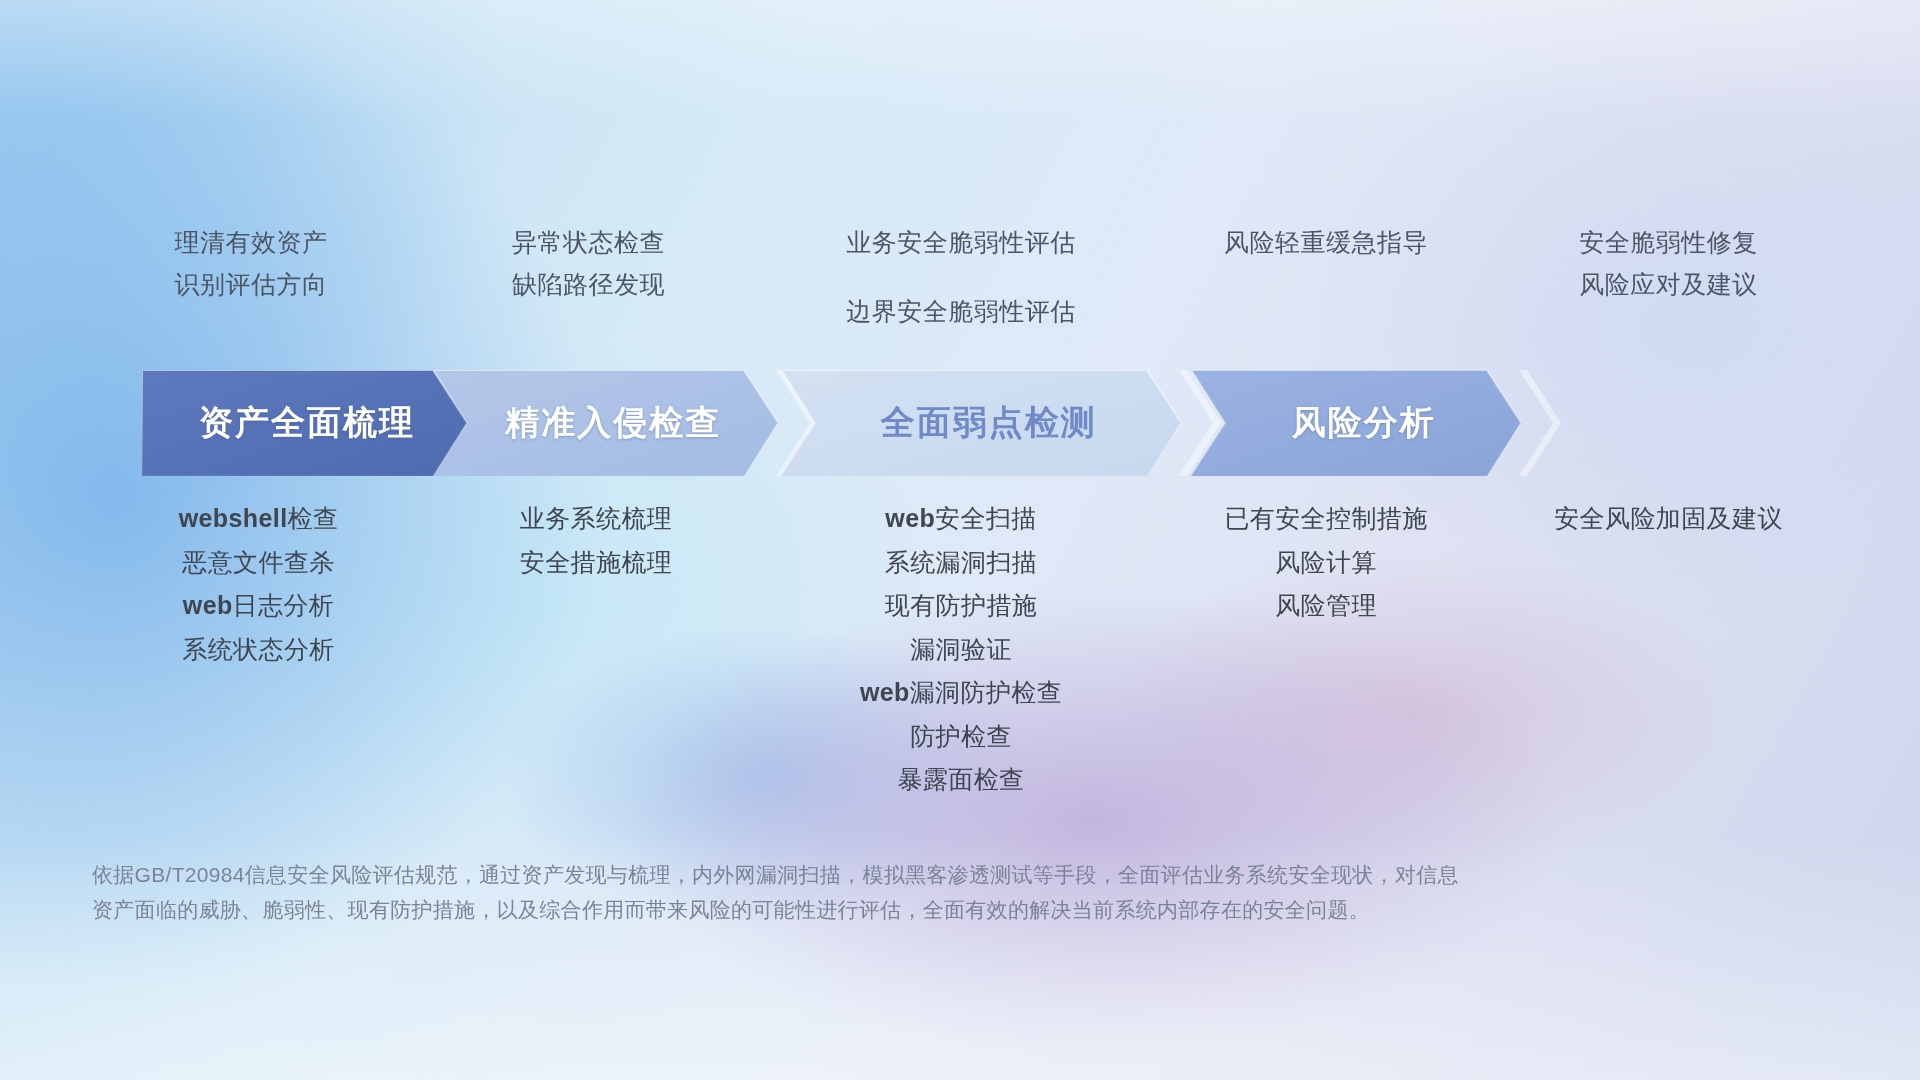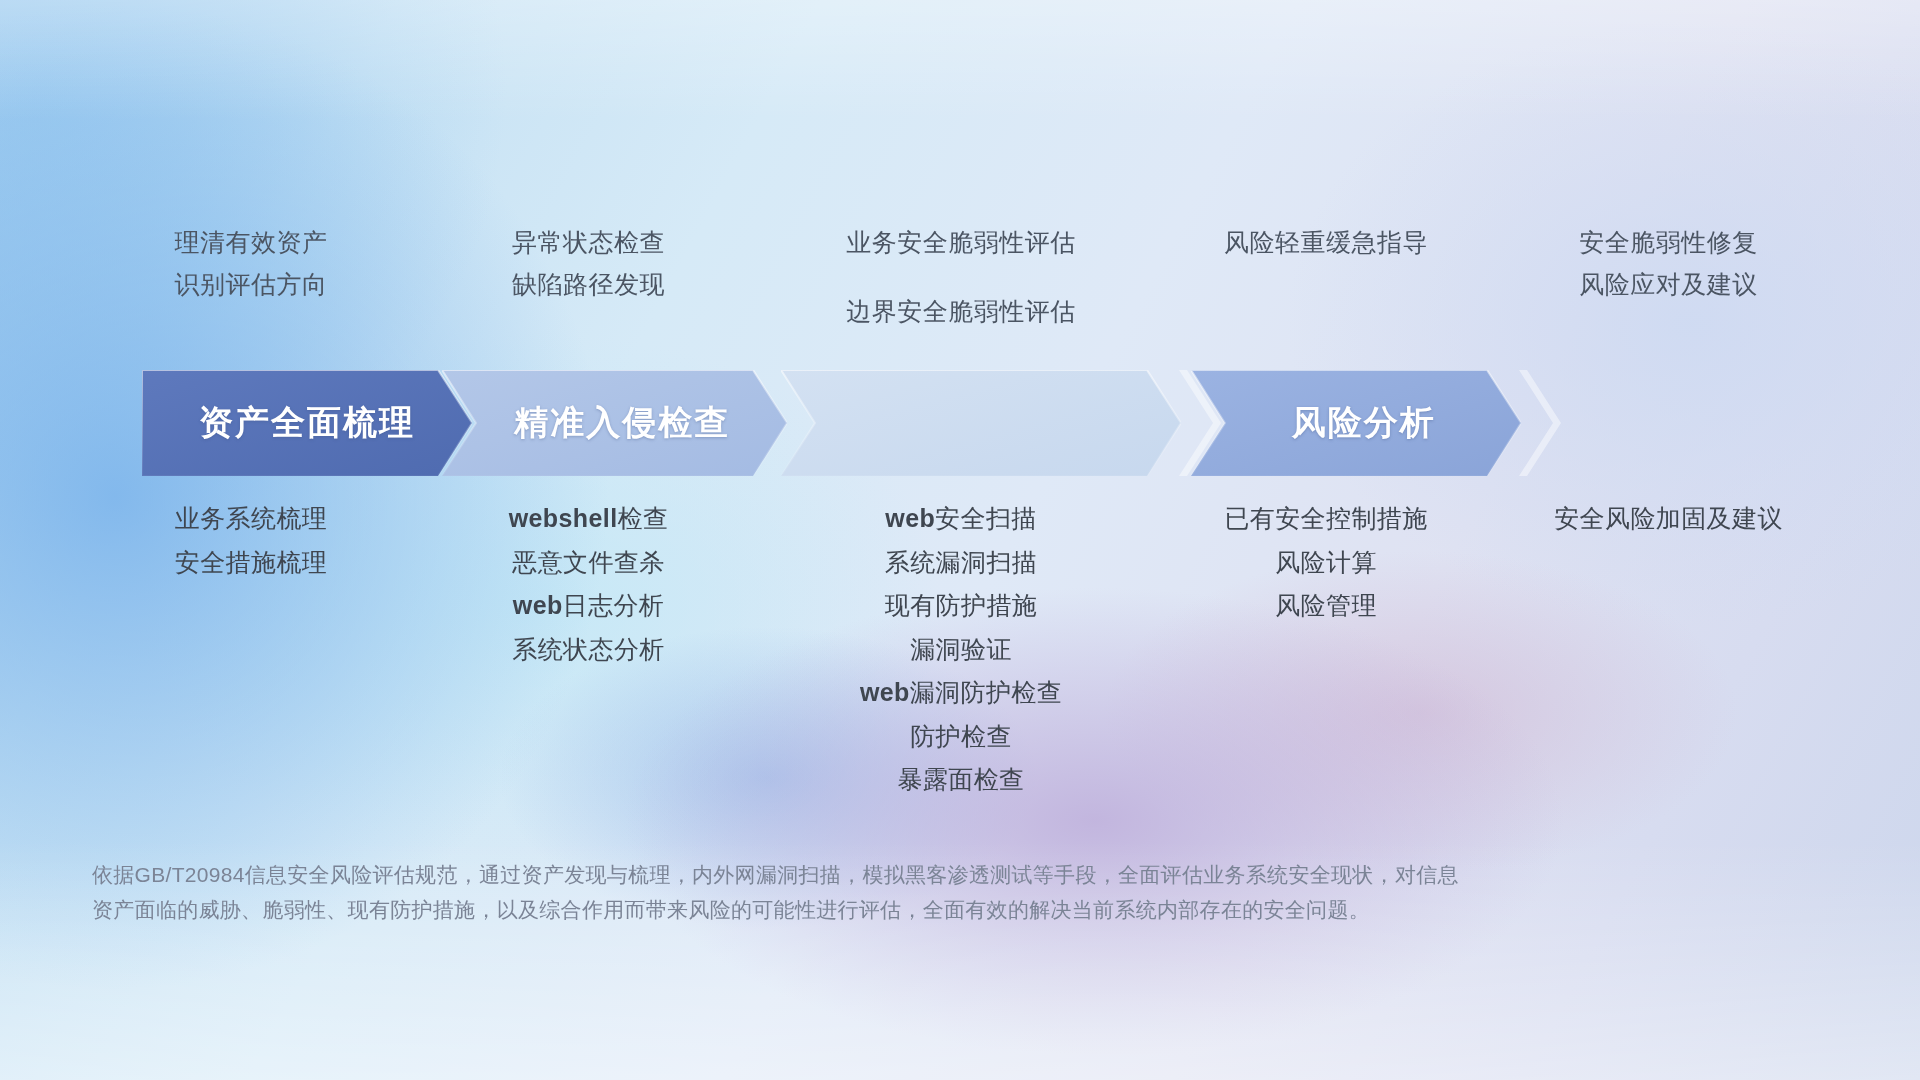--- a/index.html
+++ b/index.html
@@ -185,21 +185,21 @@
               </linearGradient>
             </defs>
             <polygon points="0,0 296,0 330,53 296,106 0,106" fill="url(#g0)"></polygon>
             <polygon points="0,0 296,0 330,53 296,106 0,106" fill="none" stroke="url(#g0e)" stroke-width="2"></polygon>
           </svg></div>
         <div style="position: absolute; z-index: 0; top: 0px; height: 106px; width: 50px; left: 328px;"><svg width="50" height="106" viewBox="0 0 50 106" xmlns="http://www.w3.org/2000/svg">
             <polygon points="0,0 34,53 0,106 8,106 42,53 8,0" fill="rgba(255,255,255,0.45)"></polygon>
           </svg></div>
         <div class="label" style="color: rgb(255, 255, 255); text-shadow: rgba(60, 80, 130, 0.35) 0px 1px 3px; margin-left: 0px;">资产全面梳理</div>
       </div>
-      <div class="arrow" style="left: 356px; width: 345px;">
+      <div class="arrow" style="left: 347px; width: 345px;">
         <div class="shape"><svg width="345" height="106" viewBox="0 0 345 106" xmlns="http://www.w3.org/2000/svg">
             <defs>
               <linearGradient id="g1" x1="0" y1="0" x2="1" y2="1">
                 <stop offset="0%" stop-color="#b3c7e8"></stop>
                 <stop offset="100%" stop-color="#a4bbe3"></stop>
               </linearGradient>
               <linearGradient id="g1e" x1="0" y1="0" x2="0" y2="1">
                 <stop offset="0%" stop-color="rgba(255,255,255,0.55)"></stop>
                 <stop offset="100%" stop-color="rgba(255,255,255,0.05)"></stop>
               </linearGradient>
@@ -223,20 +223,21 @@
                 <stop offset="0%" stop-color="rgba(255,255,255,0.55)"></stop>
                 <stop offset="100%" stop-color="rgba(255,255,255,0.05)"></stop>
               </linearGradient>
             </defs>
             <polygon points="0,0 366,0 400,53 366,106 0,106 34,53" fill="url(#g2)"></polygon>
             <polygon points="0,0 366,0 400,53 366,106 0,106 34,53" fill="none" stroke="url(#g2e)" stroke-width="2"></polygon>
           </svg></div>
         <div style="position: absolute; z-index: 0; top: 0px; height: 106px; width: 50px; left: 398px;"><svg width="50" height="106" viewBox="0 0 50 106" xmlns="http://www.w3.org/2000/svg">
             <polygon points="0,0 34,53 0,106 8,106 42,53 8,0" fill="rgba(255,255,255,0.45)"></polygon>
           </svg></div>
+        <div class="label" style="color: rgb(112, 137, 201); margin-left: 15.3px;">全面弱点检测</div>
       </div>
       <div class="arrow" style="left: 1105px; width: 330px;">
         <div class="shape"><svg width="330" height="106" viewBox="0 0 330 106" xmlns="http://www.w3.org/2000/svg">
             <defs>
               <linearGradient id="g3" x1="0" y1="0" x2="1" y2="1">
                 <stop offset="0%" stop-color="#9bb3e2"></stop>
                 <stop offset="100%" stop-color="#8aa4d8"></stop>
               </linearGradient>
               <linearGradient id="g3e" x1="0" y1="0" x2="0" y2="1">
                 <stop offset="0%" stop-color="rgba(255,255,255,0.55)"></stop>
@@ -247,29 +248,29 @@
             <polygon points="0,0 296,0 330,53 296,106 0,106 34,53" fill="none" stroke="url(#g3e)" stroke-width="2"></polygon>
           </svg></div>
         <div style="position: absolute; z-index: 0; top: 0px; height: 106px; width: 50px; left: 328px;"><svg width="50" height="106" viewBox="0 0 50 106" xmlns="http://www.w3.org/2000/svg">
             <polygon points="0,0 34,53 0,106 8,106 42,53 8,0" fill="rgba(255,255,255,0.45)"></polygon>
           </svg></div>
         <div class="label" style="color: rgb(255, 255, 255); text-shadow: rgba(60, 80, 130, 0.35) 0px 1px 3px; margin-left: 15.3px;">风险分析</div>
       </div>
     </div>
 
   <div id="bottom-lists">
-      <div class="bot-col" style="width: 330px;">
-        <div class="item">业务系统梳理</div>
-        <div class="item">安全措施梳理</div>
-      </div>
       <div class="bot-col" style="width: 345px;">
         <div class="item has-latin"><span>webshell</span><span class="cjk">检查</span></div>
         <div class="item">恶意文件查杀</div>
         <div class="item has-latin"><span>web</span><span class="cjk">日志分析</span></div>
         <div class="item">系统状态分析</div>
+      </div>
+      <div class="bot-col" style="width: 330px;">
+        <div class="item">业务系统梳理</div>
+        <div class="item">安全措施梳理</div>
       </div>
       <div class="bot-col" style="width: 400px;">
         <div class="item has-latin"><span>web</span><span class="cjk">安全扫描</span></div>
         <div class="item">系统漏洞扫描</div>
         <div class="item">现有防护措施</div>
         <div class="item">漏洞验证</div>
         <div class="item has-latin"><span>web</span><span class="cjk">漏洞防护检查</span></div>
         <div class="item">防护检查</div>
         <div class="item">暴露面检查</div>
       </div>

